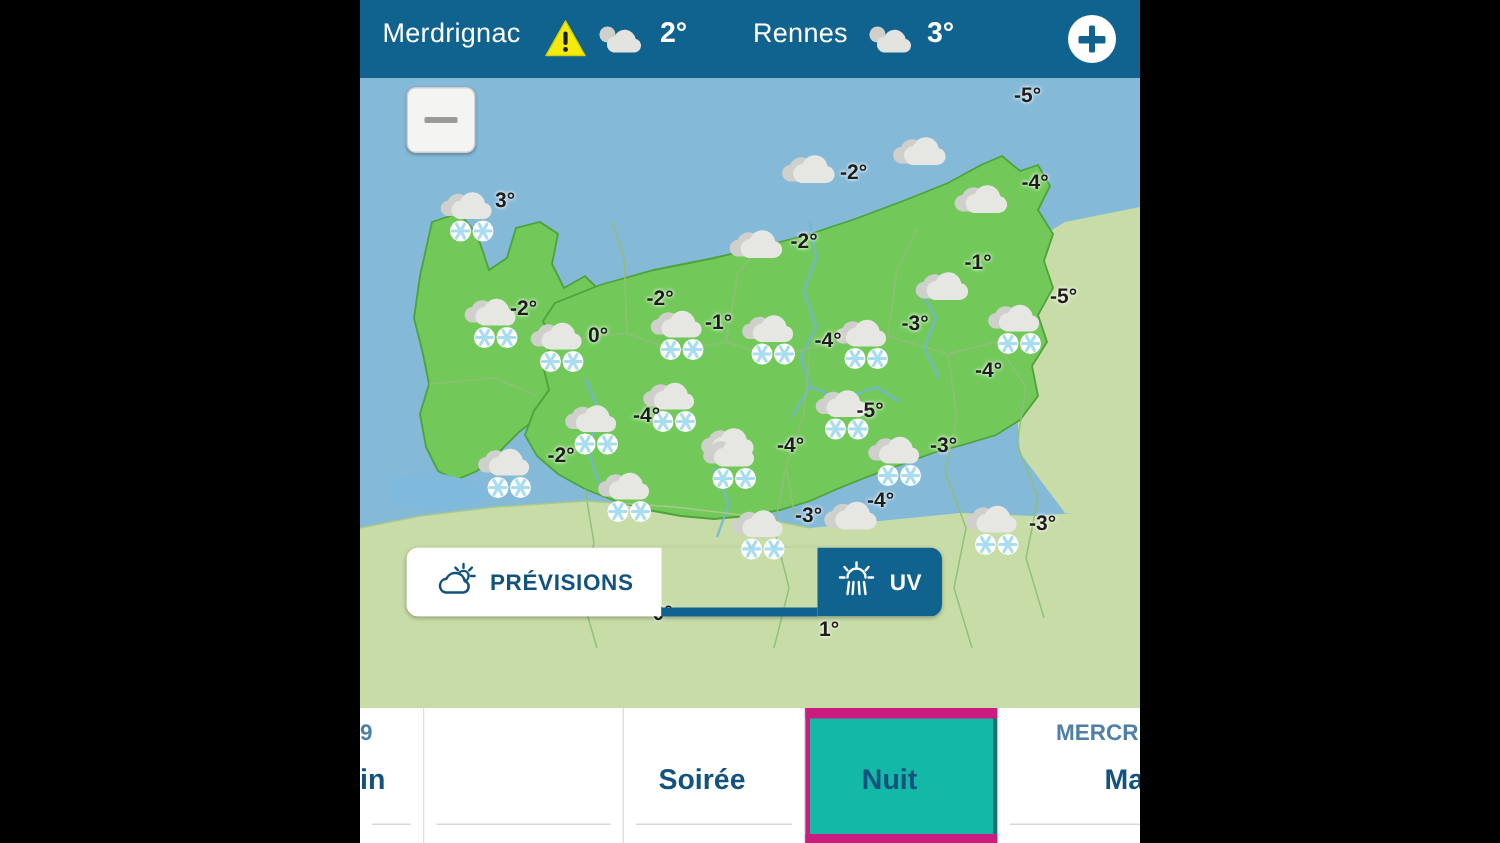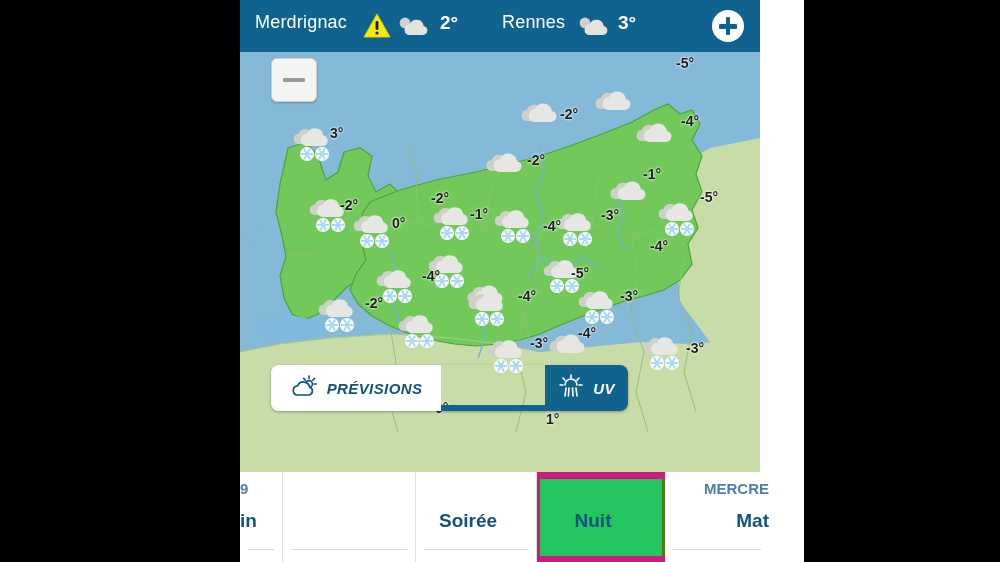--- a/index.html
+++ b/index.html
@@ -1,18 +1,18 @@
 <!DOCTYPE html>
 <html><head>
 <meta charset="utf-8">
 <style>
   html,body{margin:0;padding:0;background:#000;}
   body{width:1000px;height:562px;overflow:hidden;font-family:"Liberation Sans",sans-serif;}
   #stage{position:relative;width:1000px;height:562px;background:#000;}
-  #app{position:absolute;left:240px;top:0;width:564px;height:562px;background:#fff;overflow:hidden;}
+  #app{position:absolute;left:240px;top:0;width:520px;height:562px;background:#fff;overflow:hidden;}
 
   
   #header{position:absolute;left:0;top:0;width:520px;height:52px;background:#10628F;}
   .hdr-city{position:absolute;top:12px;color:#fff;font-size:18px;letter-spacing:.2px;white-space:nowrap;}
   #city1-name{left:15px;}
   #city2-name{left:262px;}
   .warn-tri{position:absolute;top:13px;left:123px;width:0;height:0;}
   .warn-tri svg{display:block;}
   .hdr-ico{position:absolute;top:14px;}
   #city1-icon{left:156px;}
@@ -30,21 +30,21 @@
   #map svg{display:block;position:absolute;left:0;top:0;}
   #zoom-out{position:absolute;left:31px;top:6px;width:44px;height:42px;background:#F4F4F2;border:1px solid #cfcfcf;border-radius:6px;box-shadow:0 1px 2px rgba(0,0,0,.25);}
   #zoom-out .minus{position:absolute;left:11px;top:19px;width:22px;height:4px;background:#9a9a9a;border-radius:1px;}
 
   
   .tlabel{position:absolute;color:#1d1d1b;font-size:14px;font-weight:bold;white-space:nowrap;
           text-shadow:0 0 3px rgba(255,255,255,.85),0 0 2px rgba(255,255,255,.85);}
   .wicon{position:absolute;}
 
   
-  #segctl{position:absolute;left:31px;top:365px;width:357px;height:46px;border-radius:8px;overflow:hidden;display:flex;box-shadow:0 1px 3px rgba(0,0,0,.3);font-style:italic;}
+  #segctl{position:absolute;left:31px;top:365px;width:357px;height:46px;border-radius:8px;overflow:hidden;display:flex;box-shadow:0 1px 3px rgba(0,0,0,.3);}
   .seg{display:flex;align-items:center;justify-content:center;height:46px;gap:9px;}
   .seg-on{background:#fff;color:#12537E;flex:0 0 170px;}
   .seg-off{background:#10628F;color:#fff;}
   #seg-vent{flex:0 0 104px;margin-top:40px;}
   #seg-uv{flex:0 0 83px;}
   .seg-label{font-size:15px;font-weight:bold;letter-spacing:.4px;}
   .seg-ico{display:block;}
 
   
   #timeline{position:absolute;left:0;top:472px;width:520px;height:90px;background:#fff;display:flex;}
@@ -56,21 +56,21 @@
   #cell-0{flex-basis:42px;}
   #cell-0 .tl-top{text-align:left;left:0;}
   #cell-0 .tl-mid{text-align:left;left:0;}
   #cell-1{flex-basis:132px;}
   #cell-2{flex-basis:120px;}
   #cell-3{flex-basis:122px;}
   #cell-4{flex-basis:104px;}
   #cell-4 .tl-top{text-align:right;right:0;left:auto;}
   #cell-4 .tl-mid{text-align:right;right:0;left:auto;}
   
-  #cell-3{border-left:3px solid #CC1B7F;border-right:3px solid #4d7c0f;background:#22c55e;}
+  #cell-3{border-left:3px solid #CC1B7F;border-right:3px solid #0f766e;background:#14b8a6;}
   #cell-3::before{content:"";position:absolute;left:-3px;right:-3px;top:0;height:7px;background:#CC1B7F;}
   #cell-3::after{content:"";position:absolute;left:-3px;right:-3px;bottom:0;height:6px;background:#CC1B7F;}
 </style>
 </head>
 <body>
 
 <div id="stage">
   <div id="app">
 
     <div id="header">

